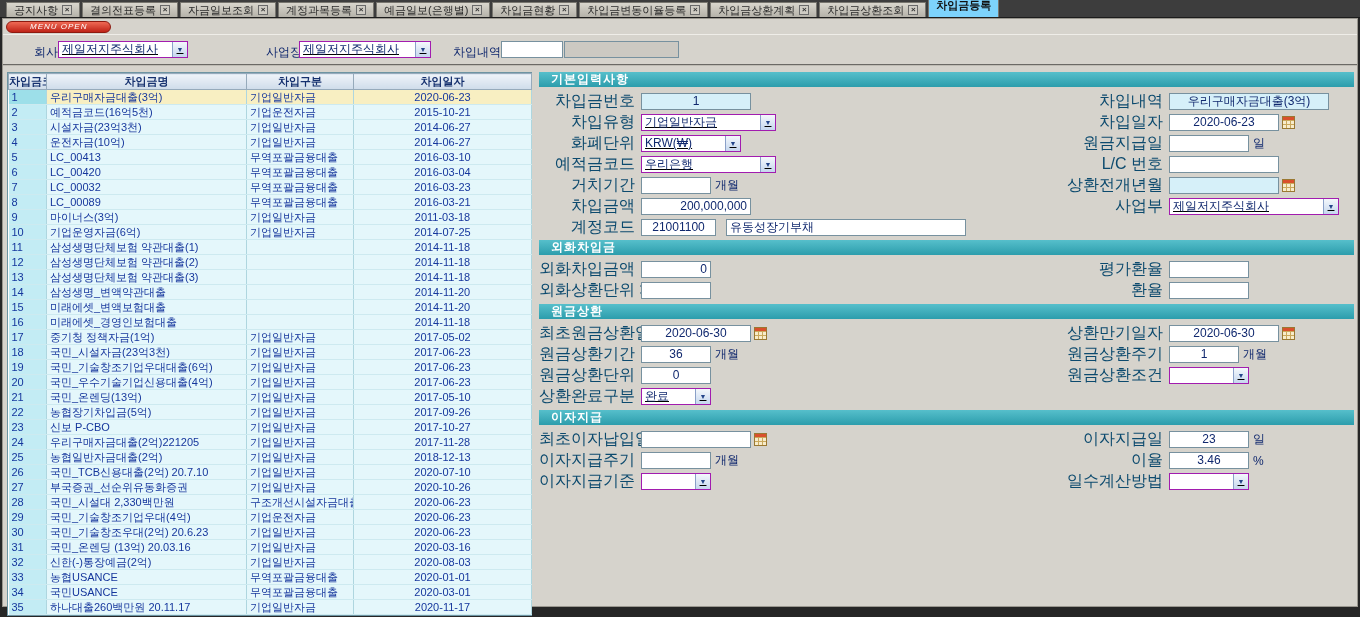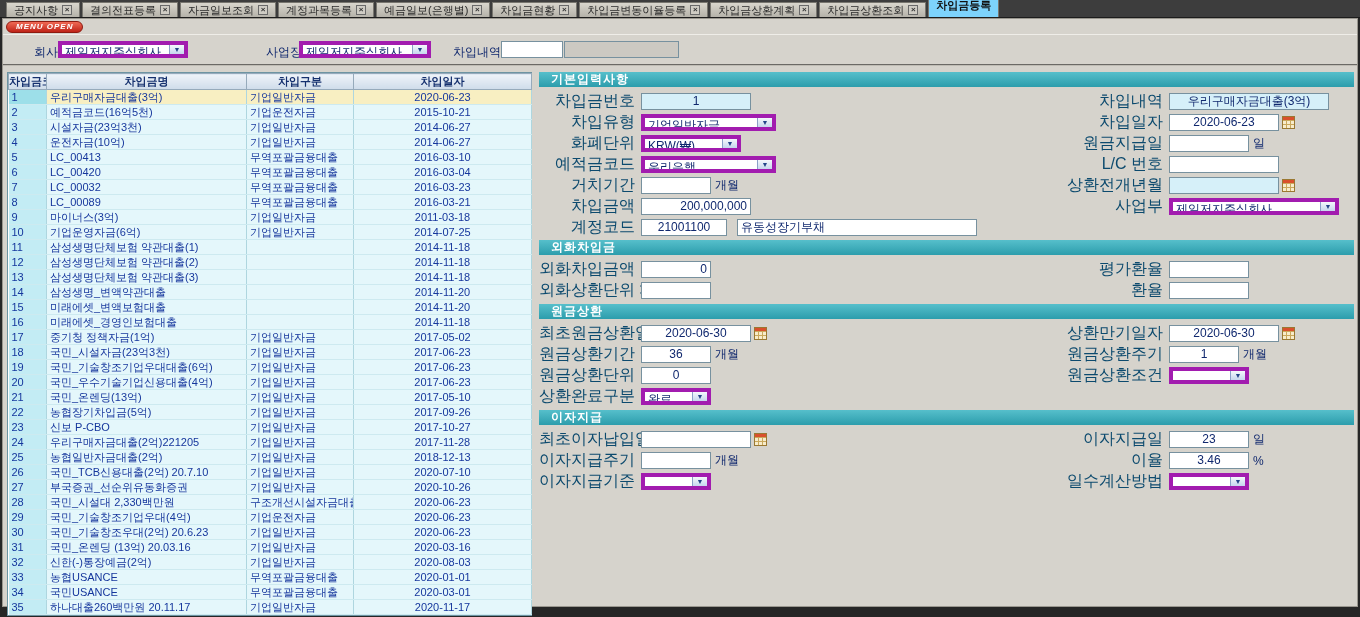--- a/index.html
+++ b/index.html
@@ -27,63 +27,63 @@
     width:10px; height:10px; line-height:8px; text-align:center;
     border:1px solid #6a6a6a; background:#cfccc4; color:#333;
     font-size:8px; font-weight:bold;
   }
   
   .main {
     position:absolute; top:18px; left:2px; right:2px; bottom:10px;
     background:#d6d3cc; border:1px solid #9a978f;
   }
   .menubtn {
-    position:absolute; top:2px; left:3px; height:12px; padding:0 9px;
+    position:absolute; top:2px; left:3px; height:12px; padding:0 23px;
     background:linear-gradient(#ef6a55,#bf2317); border:1px solid #8e1a10;
-    border-radius:7px; color:#fff; font-size:8px; font-weight:bold;
+    border-radius:7px; color:#fff; font-size:8px; font-weight:normal;
     font-style:italic; line-height:10px; letter-spacing:1px; cursor:pointer;
   }
   .filterbar {
     position:absolute; top:15px; left:0; right:0; height:32px;
     border-top:1px solid #efede8; border-bottom:2px groove #bfbcb4;
   }
   .flbl { position:absolute; top:9px; font-size:12px; color:#10286e; }
   .filterbar .combo, .filterbar .tb { position:absolute; top:6px; }
   
   .tb {
     display:inline-block; height:17px; line-height:15px;
     border:1px solid #77919f; background:#fff; padding:0 3px;
     font-size:12px; color:#10286e; white-space:nowrap; overflow:hidden;
   }
   .tb.cyan { background:#d6f0f9; }
   .tb.gray { background:#ccc9c2; }
   .tb.center { text-align:center; }
   .tb.right { text-align:right; }
   .combo {
-    display:inline-flex; height:17px; border:4px solid #a21caf;
-    background:#fff; cursor:pointer;
+    display:inline-flex; height:17px; border:1px solid #a21caf;
+    background:#fff; cursor:pointer;text-decoration:underline;
   }
   .combo .val { flex:1; padding:0 3px; font-size:12px; line-height:15px; color:#10286e; white-space:nowrap; overflow:hidden; }
   .combo .arr {
     width:15px; background:linear-gradient(#f4f8fc,#c6d7ee);
     border-left:1px solid #8aa0c8; color:#24458a; font-size:7px;
     display:flex; align-items:center; justify-content:center;
   }
   .cal {
     display:inline-block; width:13px; height:13px; margin-left:3px; cursor:pointer;
     border:1px solid #9a7832;
     background:
       linear-gradient(#d9502c 0 3px, rgba(0,0,0,0) 3px),
       repeating-linear-gradient(90deg, rgba(0,0,0,0) 0 3px, #caa85c 3px 4px),
       repeating-linear-gradient(0deg, rgba(0,0,0,0) 0 3px, #caa85c 3px 4px),
       #f7eccb;
     vertical-align:middle;
   }
   .unit { font-size:12px; color:#10286e; margin-left:4px; }
-  .w70{width:70px}.w75{width:86px}.w80{width:80px}.w100{width:100px}
+  .w70{width:70px}.w75{width:75px}.w80{width:80px}.w100{width:100px}
   .w110{width:110px}.w135{width:135px}.w160{width:160px}.w170{width:170px}.w240{width:240px}
   
   .tablewrap {
     position:absolute; left:4px; top:53px; width:525px;
     border:1px solid #6d94a2; background:#fff;
   }
   table { border-collapse:collapse; table-layout:fixed; width:523px; }
   th {
     height:16px; background:linear-gradient(#eef3f9,#cfdcea);
     border:1px solid #96aabb; font-size:11px; font-weight:bold;

